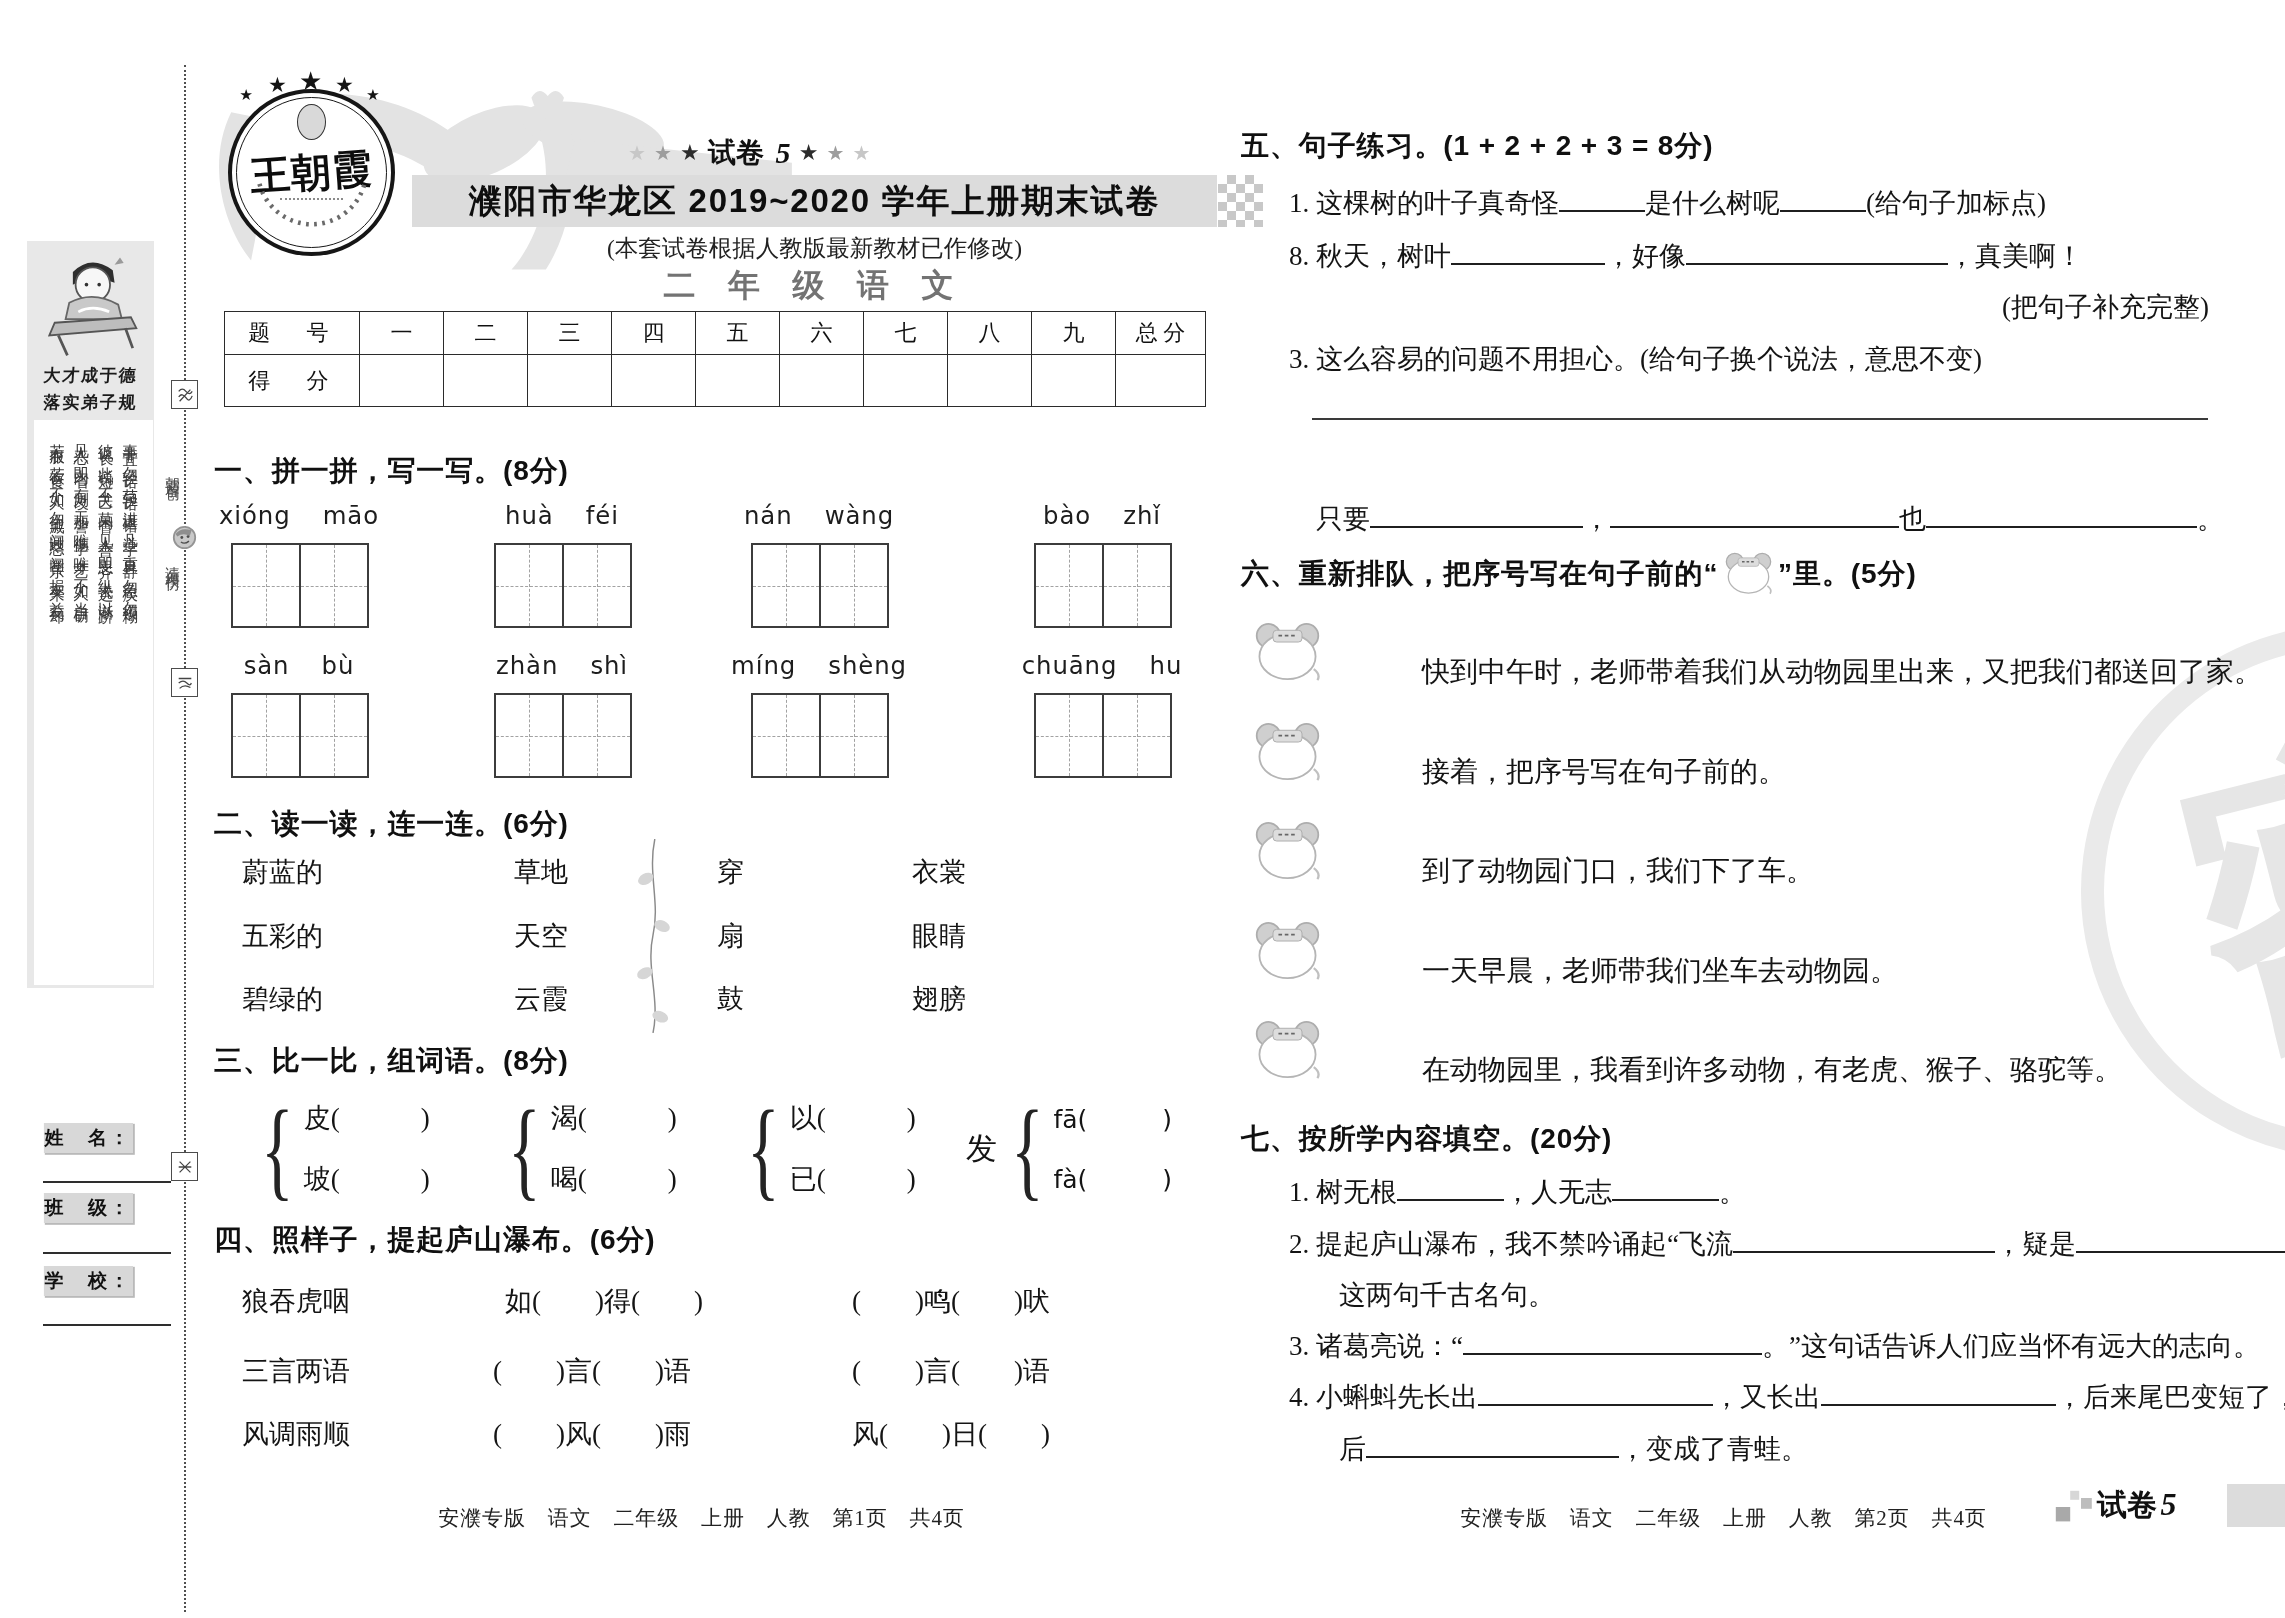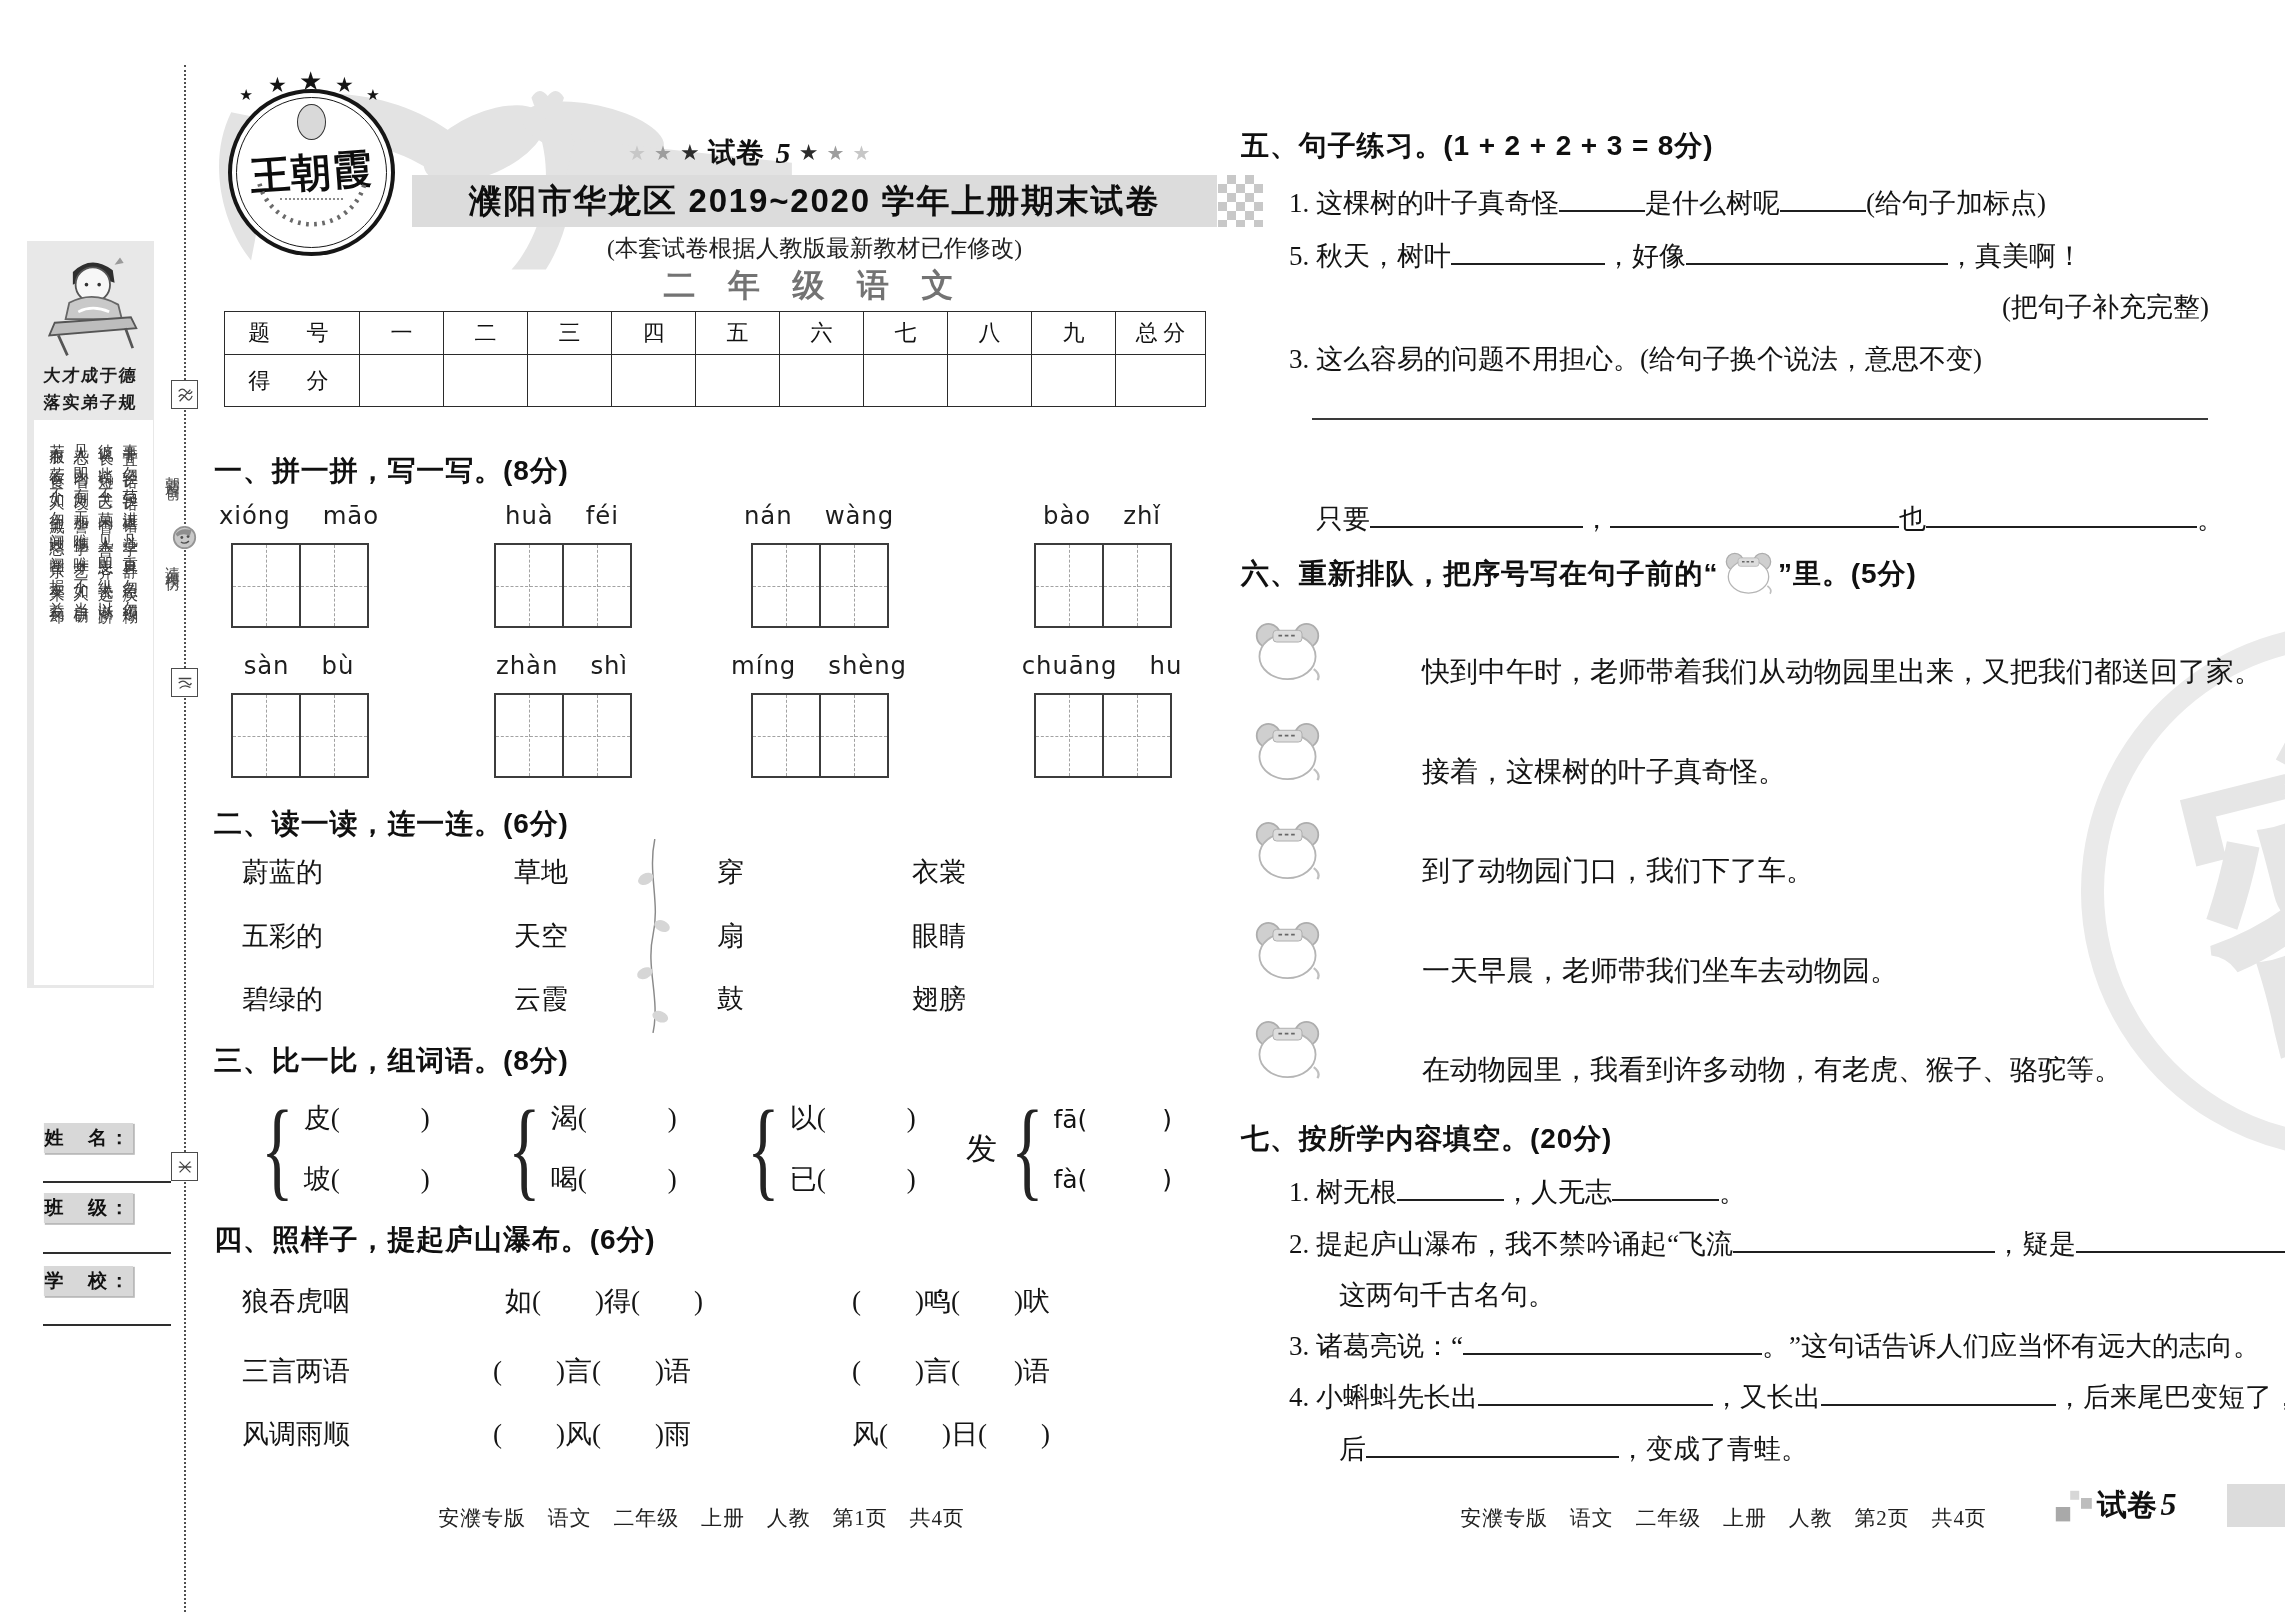--- a/index.html
+++ b/index.html
@@ -353,21 +353,21 @@
   <div class="abs body-text" style="left:493px;top:1418px;">(　　)风(　　)雨</div>
   <div class="abs body-text" style="left:852px;top:1418px;">风(　　)日(　　)</div>
 
   <div class="abs footer" style="left:317px;top:1504px;width:769px;">安濮专版　语文　二年级　上册　人教　第1页　共4页</div>
 
   <div class="abs sec-title" style="left:1241px;top:127px;">五、句子练习。(1 + 2 + 2 + 3 = 8分)</div>
   <div class="abs body-text" style="left:1289px;top:187px;">
     <span>1. 这棵树的叶子真奇怪</span><span class="bl" style="width:86px;"></span><span>是什么树呢</span><span class="bl" style="width:86px;"></span><span>(给句子加标点)</span>
   </div>
   <div class="abs body-text" style="left:1289px;top:240px;">
-    <span>5. 秋天，树叶</span><span class="bl" style="width:154px;"></span><span>，好像</span><span class="bl" style="width:262px;"></span><span>，真美啊！</span>
+    <span>8. 秋天，树叶</span><span class="bl" style="width:154px;"></span><span>，好像</span><span class="bl" style="width:262px;"></span><span>，真美啊！</span>
   </div>
   <div class="abs body-text note-right" style="left:1927px;top:291px;width:282px;">(把句子补充完整)</div>
   <div class="abs body-text" style="left:1289px;top:343px;">3. 这么容易的问题不用担心。(给句子换个说法，意思不变)</div>
   <div class="abs rule" style="left:1312px;top:391px;width:896px;height:27px;"></div>
   <div class="abs body-text" style="left:1316px;top:503px;">
     <span>只要</span><span class="bl" style="width:213px;"></span><span>，</span><span class="bl" style="width:289px;"></span><span>也</span><span class="bl" style="width:271px;"></span><span>。</span>
   </div>
 
   <div class="abs s6-title" style="left:1241px;top:552px;">
     <span class="sec-title">六、重新排队，把序号写在句子前的“</span>
@@ -391,21 +391,21 @@
   </svg>
   <div class="abs s6row-text" style="left:1382px;top:653px;">快到中午时，老师带着我们从动物园里出来，又把我们都送回了家。</div>
   <svg class="abs" style="left:1254px;top:722px;" width="67" height="60" viewBox="0 0 74 66">
     <circle cx="16" cy="15" r="13" fill="#cfcfcf" stroke="#adadad" stroke-width="2"></circle>
       <circle cx="58" cy="15" r="13" fill="#cfcfcf" stroke="#adadad" stroke-width="2"></circle>
     <ellipse cx="37" cy="38" rx="31" ry="25" fill="#ffffff" stroke="#b5b5b5" stroke-width="2"></ellipse>
     <rect x="21" y="9" width="32" height="13" rx="4" fill="#dddddd" stroke="#aaaaaa"></rect>
       <path d="M27 15 h4 M34 15 h4 M41 15 h4" stroke="#666" stroke-width="2"></path>
     <path d="M66 52 q8 6 4 12" stroke="#c0c0c0" stroke-width="2.5" fill="none"></path>
   </svg>
-  <div class="abs s6row-text" style="left:1382px;top:753px;">接着，这棵树的叶子真奇怪。</div>
+  <div class="abs s6row-text" style="left:1382px;top:753px;">接着，把序号写在句子前的。</div>
   <svg class="abs" style="left:1254px;top:821px;" width="67" height="60" viewBox="0 0 74 66">
     <circle cx="16" cy="15" r="13" fill="#cfcfcf" stroke="#adadad" stroke-width="2"></circle>
       <circle cx="58" cy="15" r="13" fill="#cfcfcf" stroke="#adadad" stroke-width="2"></circle>
     <ellipse cx="37" cy="38" rx="31" ry="25" fill="#ffffff" stroke="#b5b5b5" stroke-width="2"></ellipse>
     <rect x="21" y="9" width="32" height="13" rx="4" fill="#dddddd" stroke="#aaaaaa"></rect>
       <path d="M27 15 h4 M34 15 h4 M41 15 h4" stroke="#666" stroke-width="2"></path>
     <path d="M66 52 q8 6 4 12" stroke="#c0c0c0" stroke-width="2.5" fill="none"></path>
   </svg>
   <div class="abs s6row-text" style="left:1382px;top:852px;">到了动物园门口，我们下了车。</div>
   <svg class="abs" style="left:1254px;top:921px;" width="67" height="60" viewBox="0 0 74 66">

